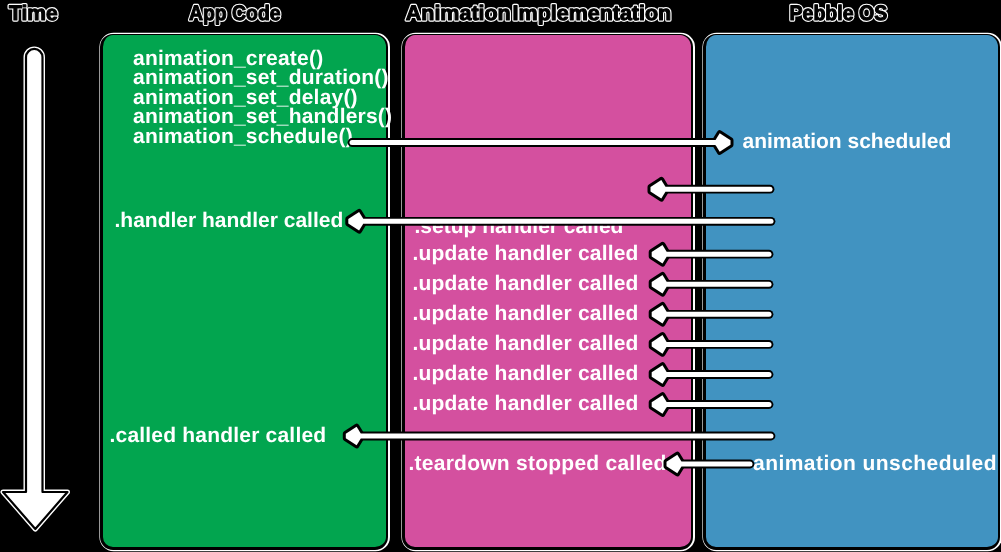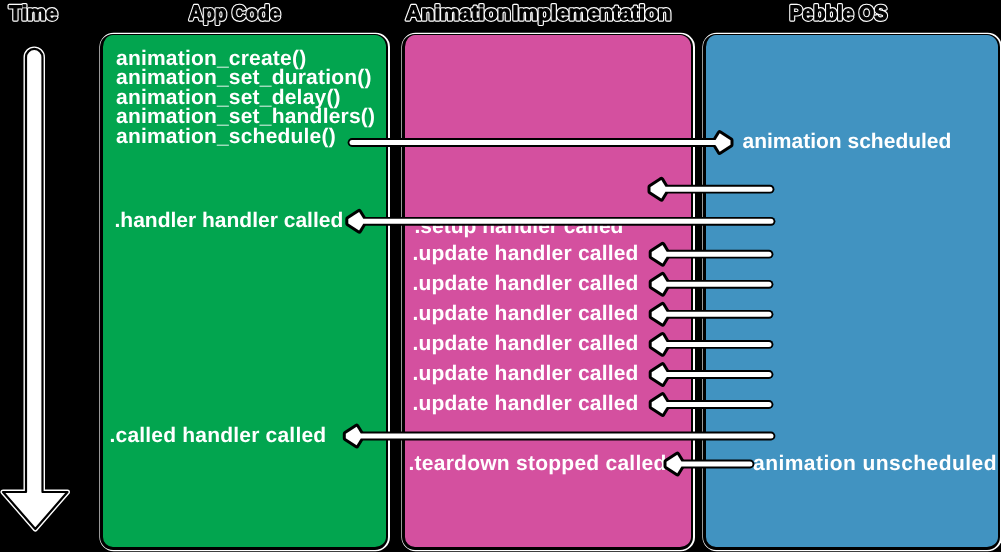--- a/index.html
+++ b/index.html
@@ -5,21 +5,21 @@
   html,body{margin:0;padding:0;}
   body{width:1001px;height:552px;background:#000;position:relative;overflow:hidden;
        font-family:"Liberation Sans",sans-serif;text-rendering:geometricPrecision;
        -webkit-font-smoothing:antialiased;}
   .box{position:absolute;border:3px solid #000;border-width:1.5px 2.5px 3px 3px;border-radius:13px;
        box-shadow:0.7px 0 0 1.3px #fff;}
   #boxg{left:100px;top:33.5px;width:283px;height:512.5px;background:#02a54f;}
   #boxm{left:402px;top:33.5px;width:286px;height:512.5px;background:#d4509f;}
   #boxb{left:703px;top:33.5px;width:292px;height:512.5px;background:#4193c1;}
   .lbl{position:absolute;color:#fff;font-weight:700;font-size:21px;line-height:19.6px;white-space:nowrap;}
-  #code{left:116px;top:48.5px;letter-spacing:0.2px;}
+  #code{left:133px;top:48.5px;letter-spacing:0.2px;}
   #started{left:114.5px;top:210.8px;}
   #stopped{left:109.5px;top:425.5px;letter-spacing:0.2px;}
   #setup{left:414.5px;top:178.7px;margin-top:38px;}
   #updates{left:412.5px;top:238.5px;line-height:30px;letter-spacing:0.2px;text-align:center;}
   #teardown{left:408.5px;top:453.5px;letter-spacing:0.25px;}
   #sched{left:742.5px;top:132px;}
   #unsched{left:753px;top:453.5px;letter-spacing:0.45px;text-align:right;}
   #arrows{position:absolute;left:0;top:0;}
 </style>
 </head>

